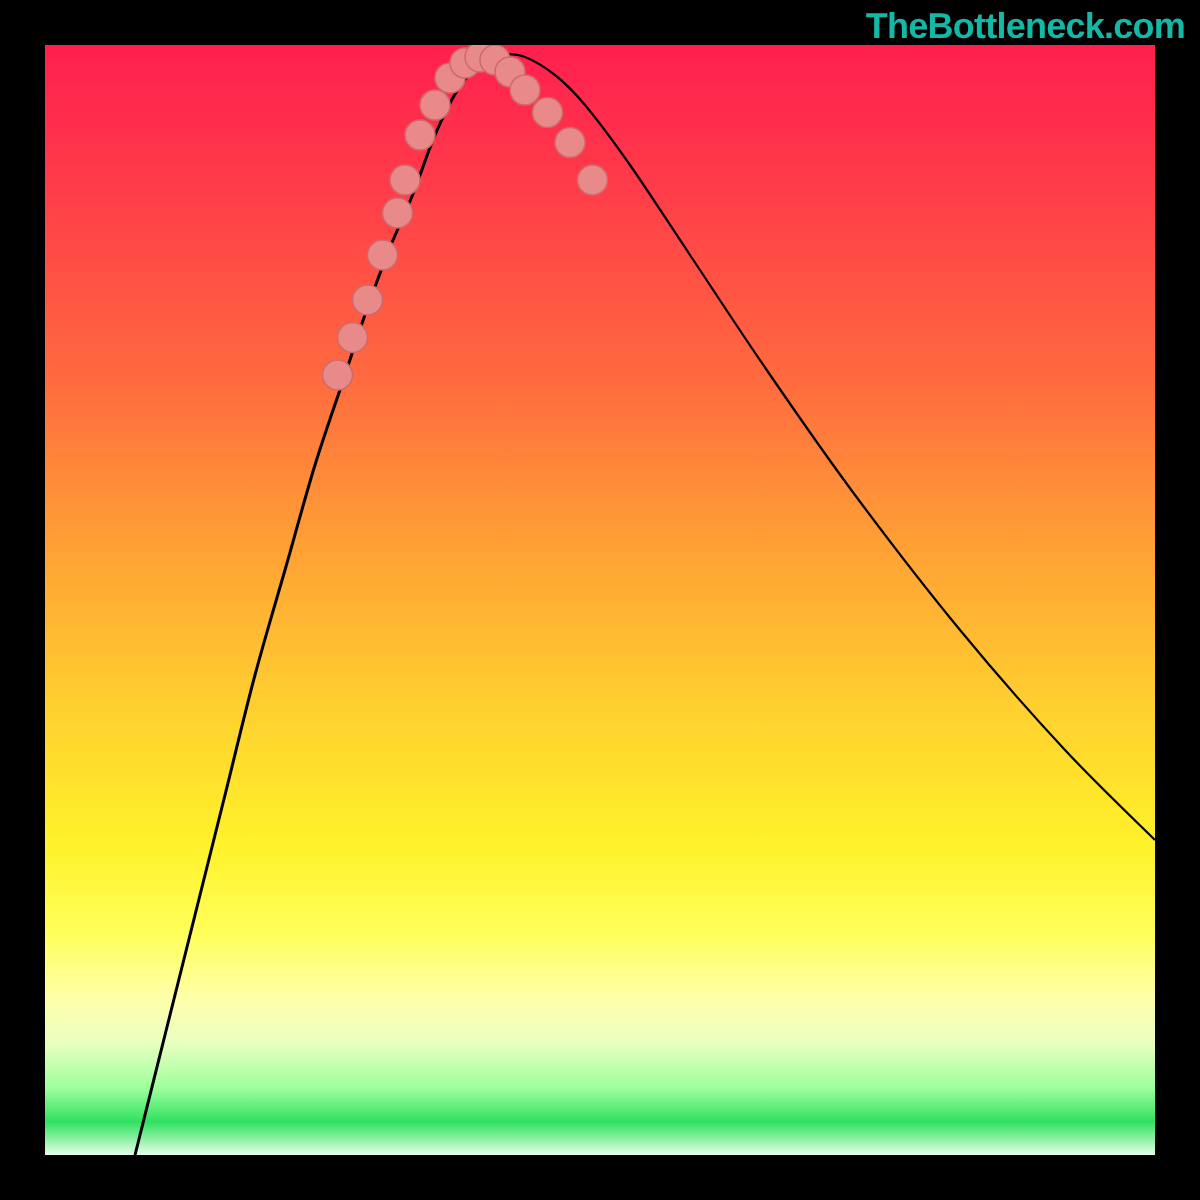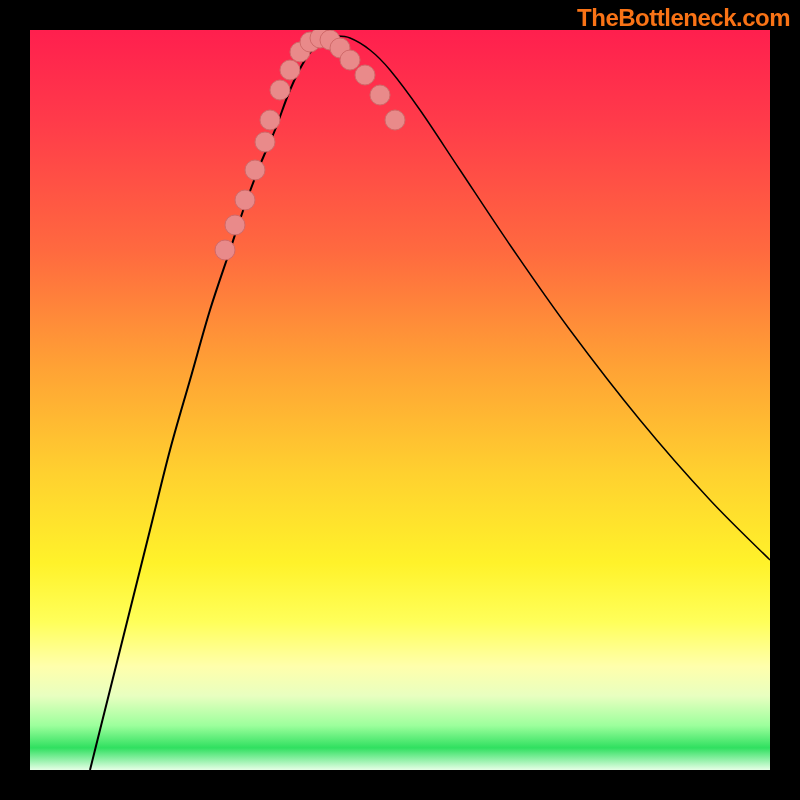--- a/index.html
+++ b/index.html
@@ -10,21 +10,21 @@
     height: 800px;
     background: #000;
   }
   .watermark {
     position: absolute;
     top: 4px;
     right: 10px;
     font-family: Arial, Helvetica, sans-serif;
     font-size: 24px;
     font-weight: 600;
-    color: #f97316;
+    color: #14b8a6;
     letter-spacing: -0.5px;
   }
   .plot-area {
     position: absolute;
     left: 30px;
     top: 30px;
     width: 740px;
     height: 740px;
     
     background: linear-gradient(

